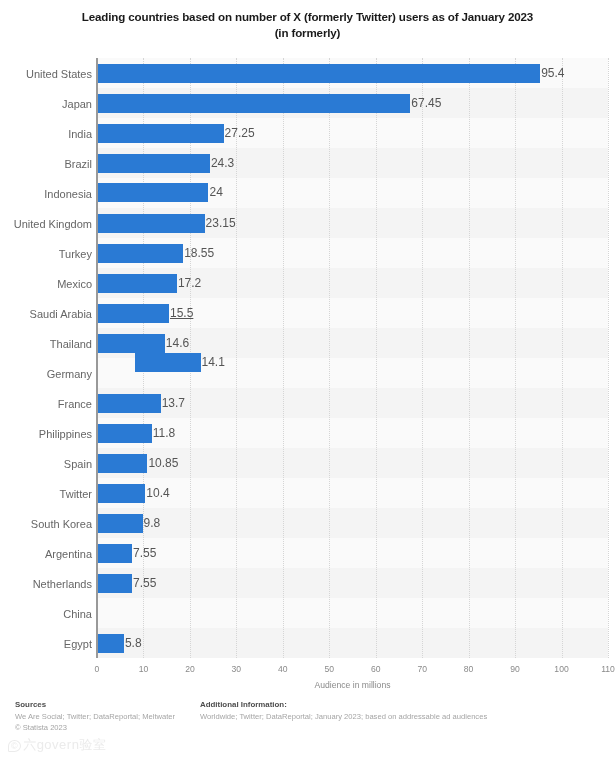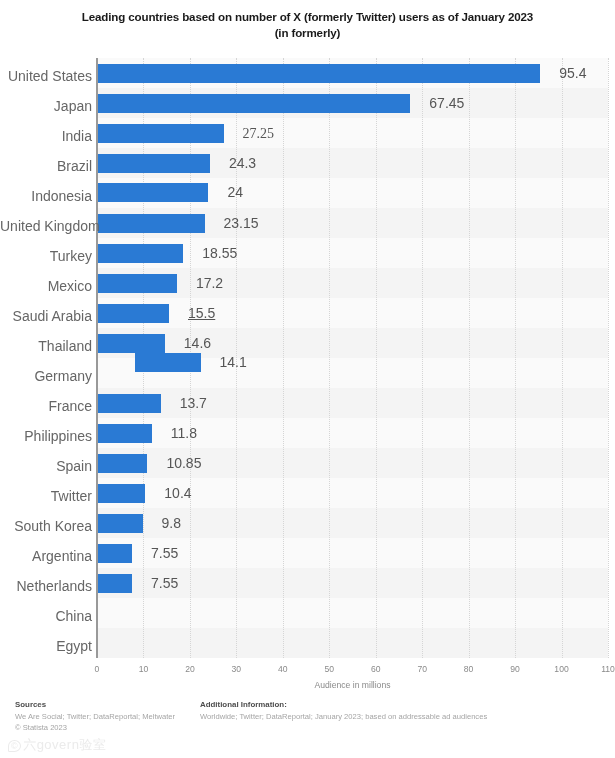--- a/index.html
+++ b/index.html
@@ -43,21 +43,21 @@
     left: 0;
     top: 0;
     width: 92px;
     height: 600px;
   }
   .ylabel {
     position: absolute;
     right: 0;
     width: 92px;
     text-align: right;
-    font-size: 14px;
+    font-size: 11px;
     color: #666666;
     white-space: nowrap;
   }
 
   
   .plot {
     position: absolute;
     left: 97px;
     top: 0;
     width: 511px;
@@ -97,24 +97,24 @@
     left: 0;
     top: 0;
     height: 19px;
     background: #2a7ad4;
   }
   .bar-value {
     position: absolute;
     top: 0;
     height: 19px;
     line-height: 19px;
-    font-size: 14px;
+    font-size: 12px;
     color: #555555;
     white-space: nowrap;
-    padding-left: 19px;
+    padding-left: 1px;
   }
 
   
   .xaxis {
     position: absolute;
     left: 97px;
     top: 600px;
     width: 511px;
     height: 42px;
   }
@@ -221,21 +221,21 @@
       <div class="bar-row" style="top: 5.5px; width: 511px;">
         <div class="bar" style="width: 443.176px; background: rgb(42, 122, 212);"></div>
         <div class="bar-value" style="left: 443.176px;">95.4</div>
       </div>
       <div class="bar-row" style="top: 35.5px; width: 511px;">
         <div class="bar" style="width: 313.336px; background: rgb(42, 122, 212);"></div>
         <div class="bar-value" style="left: 313.336px;">67.45</div>
       </div>
       <div class="bar-row" style="top: 65.5px; width: 511px;">
         <div class="bar" style="width: 126.589px; background: rgb(42, 122, 212);"></div>
-        <div class="bar-value" style="left: 126.589px; font-family: Liberation Serif, serif;">27.25</div>
+        <div class="bar-value" style="left: 126.589px;">27.25</div>
       </div>
       <div class="bar-row" style="top: 95.5px; width: 511px;">
         <div class="bar" style="width: 112.885px; background: rgb(42, 122, 212);"></div>
         <div class="bar-value" style="left: 112.885px;">24.3</div>
       </div>
       <div class="bar-row" style="top: 125px; width: 511px;">
         <div class="bar" style="width: 111.491px; background: rgb(42, 122, 212);"></div>
         <div class="bar-value" style="left: 111.491px;">24</div>
       </div>
       <div class="bar-row" style="top: 155.5px; width: 511px;">
@@ -282,20 +282,24 @@
         <div class="bar" style="width: 45.5255px; background: rgb(42, 122, 212);"></div>
         <div class="bar-value" style="left: 45.5255px;">9.8</div>
       </div>
       <div class="bar-row" style="top: 485.5px; width: 511px;">
         <div class="bar" style="width: 35.0732px; background: rgb(42, 122, 212);"></div>
         <div class="bar-value" style="left: 35.0732px;">7.55</div>
       </div>
       <div class="bar-row" style="top: 515.5px; width: 511px;">
         <div class="bar" style="width: 35.0732px; background: rgb(42, 122, 212);"></div>
         <div class="bar-value" style="left: 35.0732px;">7.55</div>
+      </div>
+      <div class="bar-row" style="top: 575.5px; width: 511px;">
+        <div class="bar" style="width: 26.9436px; background: rgb(42, 122, 212);"></div>
+        <div class="bar-value" style="left: 26.9436px;">5.8</div>
       </div>
     </div>
   <div class="axis-line-y"></div>
   <div class="ylabels" id="ylabels">
       <div class="ylabel" style="top: 9.5px;">United States</div>
       <div class="ylabel" style="top: 39.5px;">Japan</div>
       <div class="ylabel" style="top: 69.5px;">India</div>
       <div class="ylabel" style="top: 99.5px;">Brazil</div>
       <div class="ylabel" style="top: 129.5px;">Indonesia</div>
       <div class="ylabel" style="top: 159.5px;">United Kingdom</div>

